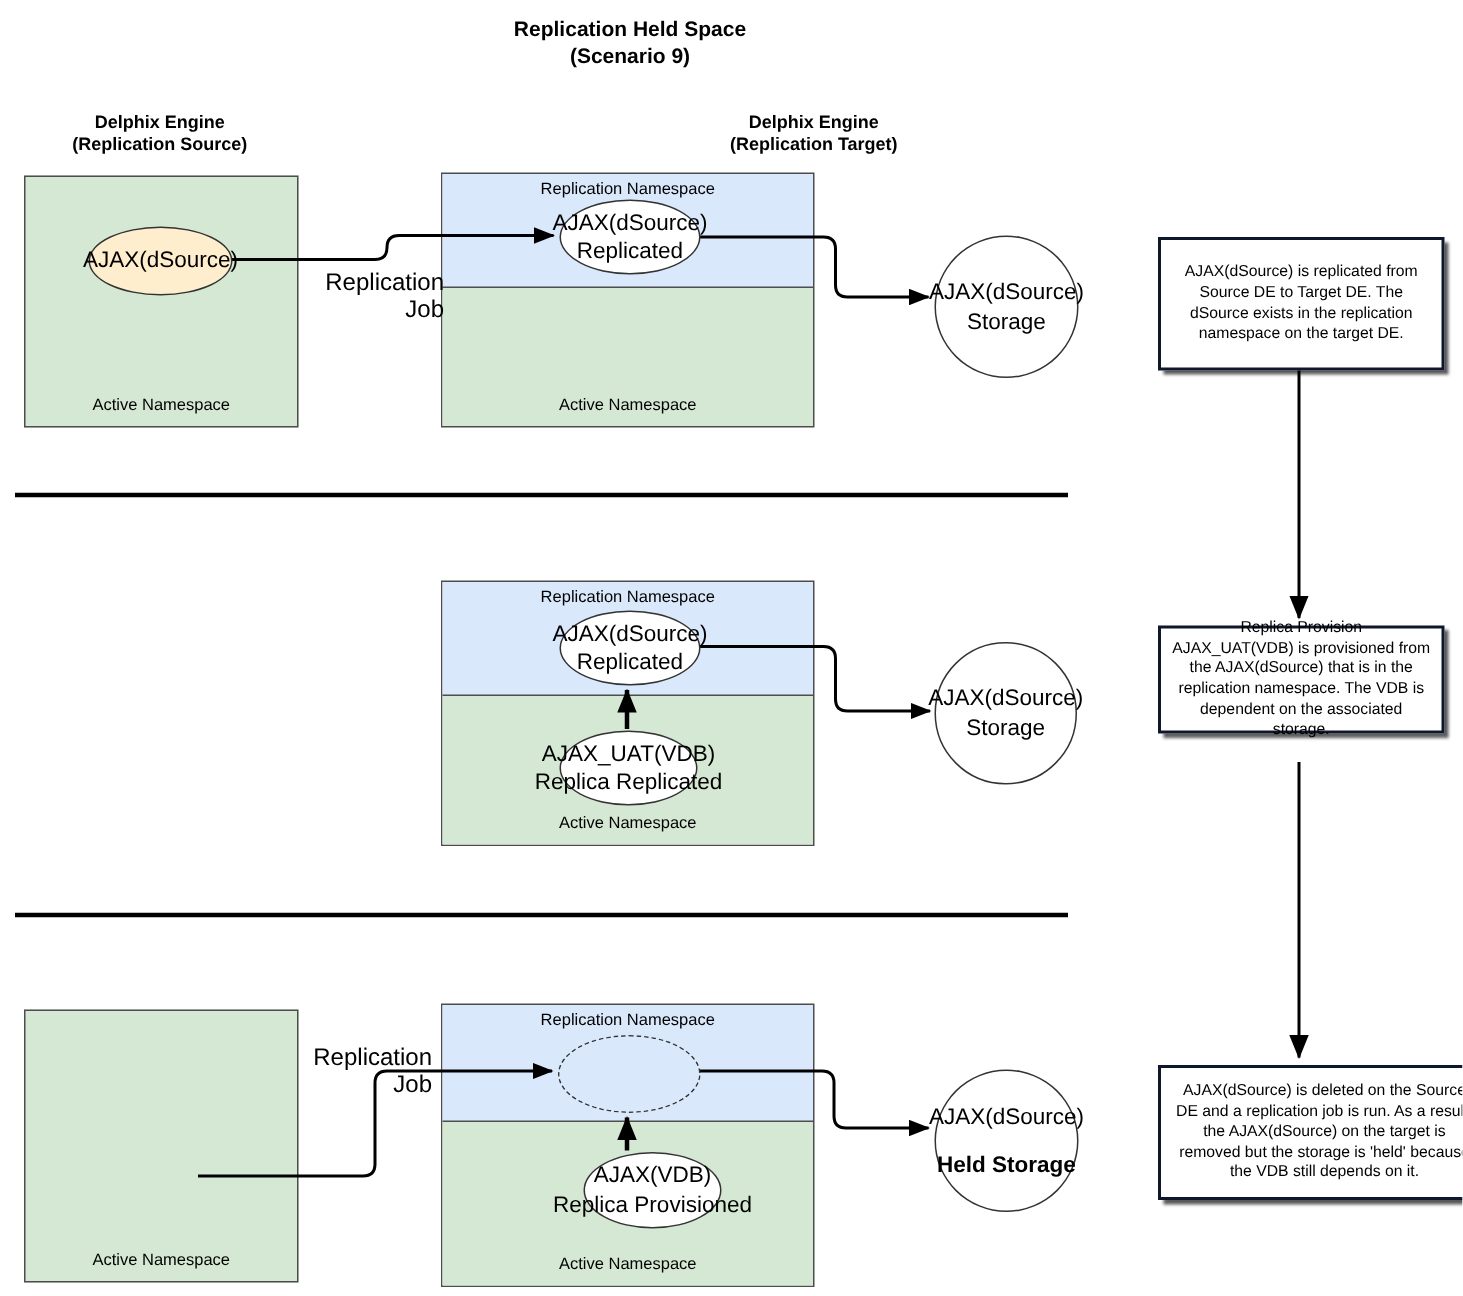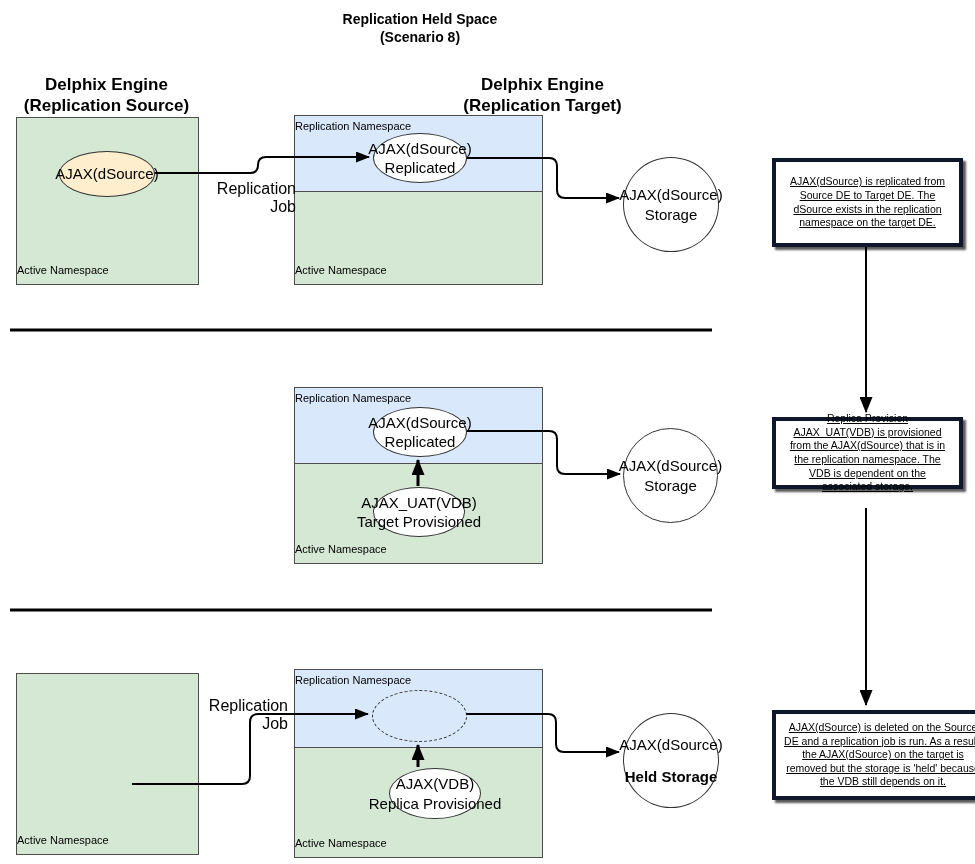--- a/index.html
+++ b/index.html
@@ -1,53 +1,53 @@
 <!DOCTYPE html>
 <html><head>
 <meta charset="utf-8">
 <style>
   html,body{margin:0;padding:0;background:#fff;}
   .canvas{position:relative;width:975px;height:864px;background:#fff;
           font-family:"Liberation Sans",sans-serif;color:#000;overflow:hidden;}
   .title{position:absolute;left:280px;top:10px;width:280px;text-align:center;
          font-weight:bold;font-size:14px;line-height:1.3;white-space:pre-line;}
   .col-header{position:absolute;top:74px;text-align:center;font-weight:bold;
-              font-size:17px;line-height:1.25;white-space:pre-line;}
+              font-size:12px;line-height:1.25;white-space:pre-line;}
   .gbox{position:absolute;background:#d5e8d4;border:1px solid #4d4d4d;z-index:1;}
   .tbox{position:absolute;border:1px solid #4d4d4d;z-index:1;display:flex;
         flex-direction:column;}
   .tbox .blue{background:#dae8fc;border-bottom:1px solid #4d4d4d;position:relative;}
   .tbox .grn{background:#d5e8d4;flex:1;position:relative;}
-  .ns-label{position:absolute;width:100%;font-size:11px;}
+  .ns-label{position:absolute;width:100%;text-align:center;font-size:11px;}
   .ns-top{top:4px;}
   .ns-bot{bottom:8px;}
   svg.overlay{position:absolute;left:0;top:0;z-index:2;pointer-events:none;}
   .node{position:absolute;z-index:3;display:flex;flex-direction:column;
         align-items:center;justify-content:center;text-align:center;
         font-size:15px;line-height:1.3;}
   .ellipse{border-radius:50%;background:#fff;border:1px solid #333;}
   .cream{background:#ffeecd;}
   .dashed{background:transparent;border:1.5px dashed #333;}
   .circle{border-radius:50%;background:#fff;border:1px solid #333;}
   .txt{white-space:pre-line;width:max-content;}
   .bold{font-weight:bold;margin-top:13px;}
-  .note{position:absolute;background:#fff;border:4px solid #0f172a;
+  .note{position:absolute;background:#fff;border:2px solid #0f172a;
         box-shadow:3px 3px 2px rgba(0,0,0,0.65);z-index:1;display:flex;
         align-items:center;justify-content:center;text-align:center;
-        font-size:10.5px;line-height:1.3;padding:16px 7px;box-sizing:border-box;text-decoration:underline;}
+        font-size:10.5px;line-height:1.3;padding:16px 7px;box-sizing:border-box;}
   .note .txt{width:100%;}
   .job-label{position:absolute;font-size:16px;text-align:right;z-index:3;}
 </style>
 </head>
 <body>
 
 <div class="canvas">
 
   <div class="title">Replication Held Space
-(Scenario 8)</div>
+(Scenario 9)</div>
   <div class="col-header" style="left:14px;width:185px;">Delphix Engine
 (Replication Source)</div>
   <div class="col-header" style="left:420px;width:245px;">Delphix Engine
 (Replication Target)</div>
 
   <div class="gbox" style="left:16px;top:117px;width:181px;height:166px;">
     <div class="ns-label ns-bot">Active Namespace</div>
   </div>
 
   <div class="tbox" style="left:294px;top:115px;width:247px;height:168px;">
@@ -88,21 +88,21 @@
     </div>
   </div>
 
   <div class="node ellipse" style="left:373px;top:407px;width:92px;height:48px;">
     <span class="txt">AJAX(dSource)
 Replicated</span>
   </div>
 
   <div class="node ellipse" style="left:373px;top:487px;width:90px;height:48px;">
     <span class="txt">AJAX_UAT(VDB)
-Target Provisioned</span>
+Replica Replicated</span>
   </div>
 
   <div class="node circle" style="left:623px;top:428px;width:93px;height:93px;">
     <span class="txt">AJAX(dSource)</span>
     <span class="txt">Storage</span>
   </div>
 
   <div class="note" style="left:772px;top:417px;width:191px;height:72px;">
     <span class="txt">Replica Provision
 AJAX_UAT(VDB) is provisioned from the AJAX(dSource) that is in the replication namespace.  The VDB is dependent on the associated storage.</span>

